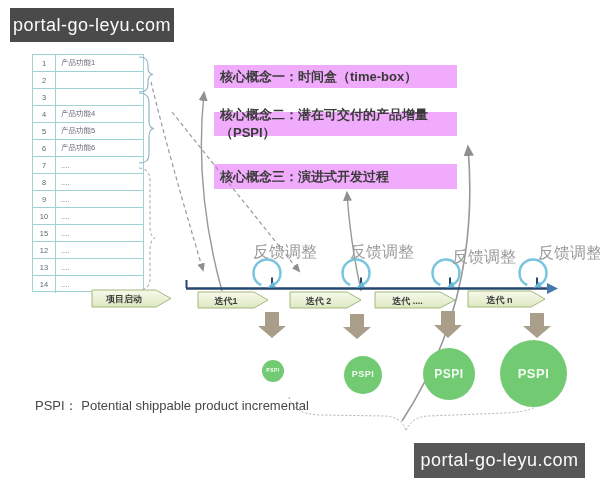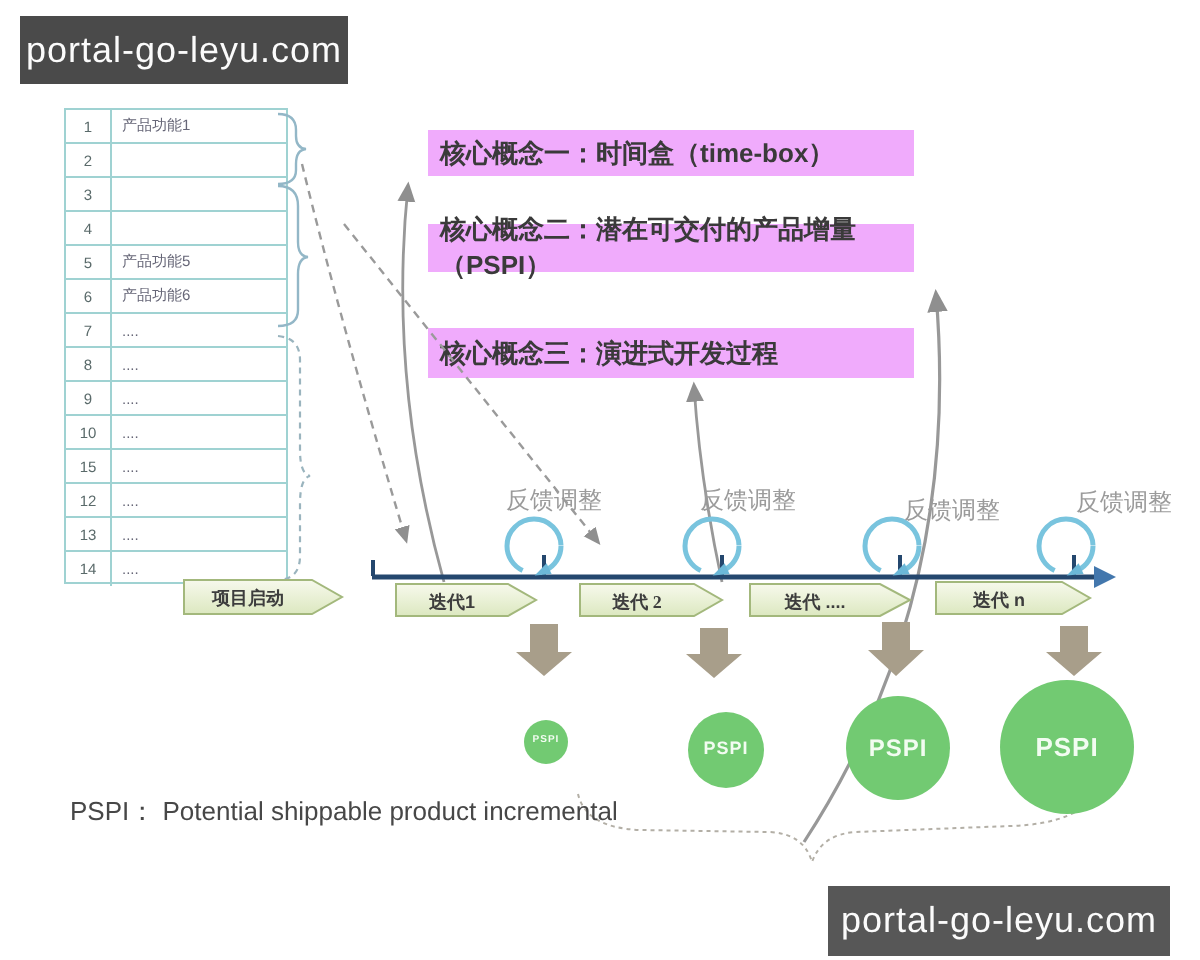--- a/index.html
+++ b/index.html
@@ -14,21 +14,21 @@
   .trow{display:flex;height:17px;box-sizing:border-box;border-bottom:1px solid #9fd2d2;}
   .trow:last-child{border-bottom:none;}
   .tnum{width:23px;box-sizing:border-box;border-right:1px solid #9fd2d2;font-size:7.5px;
         color:#5a6a6a;display:flex;align-items:center;justify-content:center;}
   .tval{flex:1;font-size:7.5px;color:#667;display:flex;align-items:center;padding-left:5px;}
   
   .concept{position:absolute;left:190px;width:243px;background:#f0abfc;color:#3a3a3a;
            font-weight:bold;font-size:13px;display:flex;align-items:center;
            padding-left:6px;box-sizing:border-box;z-index:2;margin-left:24px;}
   
-  .feedback-label{position:absolute;color:#9b9b9b;font-size:12px;white-space:nowrap;z-index:4;}
+  .feedback-label{position:absolute;color:#9b9b9b;font-size:16px;white-space:nowrap;z-index:4;}
   .iter-label{position:absolute;font-size:9px;font-weight:bold;color:#3d3d3d;
               text-align:center;z-index:4;white-space:nowrap;}
   
   .pspi{position:absolute;border-radius:50%;background:#72ca72;color:#f2fcf1;font-weight:bold;
         display:flex;flex-direction:row;align-items:center;justify-content:center;
         line-height:1.05;z-index:4;letter-spacing:.5px;}
   #pspi1{left:262px;top:360px;width:22px;height:22px;font-size:5px;}
   #pspi2{left:344px;top:356px;width:38px;height:38px;font-size:9px;}
   #pspi3{left:423px;top:348px;width:52px;height:52px;font-size:12px;}
   #pspi4{left:500px;top:340px;width:67px;height:67px;font-size:13px;}
@@ -49,20 +49,21 @@
         <div class="tval">产品功能1</div>
       </div>
     <div class="trow">
         <div class="tnum">2</div>
       </div>
     <div class="trow">
         <div class="tnum">3</div>
       </div>
     <div class="trow">
         <div class="tnum">4</div>
+        <div class="tval">产品功能4</div>
       </div>
     <div class="trow">
         <div class="tnum">5</div>
         <div class="tval">产品功能5</div>
       </div>
     <div class="trow">
         <div class="tnum">6</div>
         <div class="tval">产品功能6</div>
       </div>
     <div class="trow">
@@ -156,21 +157,21 @@
     <path d="M289,397 Q293,414 320,415 L385,416 Q402,417 406,431 Q411,417 428,416 L505,413 Q541,412 549,394" fill="none" stroke="#b3afa6" stroke-width="1" stroke-dasharray="2 2"></path>
   </svg>
 
   <div class="feedback-label" style="left:253px;top:242px;">反馈调整</div>
   <div class="feedback-label" style="left:350px;top:242px;">反馈调整</div>
   <div class="feedback-label" style="left:452px;top:247px;">反馈调整</div>
   <div class="feedback-label" style="left:538px;top:243px;">反馈调整</div>
 
   <div class="iter-label" style="left:92px;top:293px;width:64px;">项目启动</div>
   <div class="iter-label" style="left:198px;top:295px;width:56px;">迭代1</div>
-  <div class="iter-label" style="left:290px;top:295px;width:57px;font-family:Liberation Serif, serif;">迭代 2</div>
+  <div class="iter-label" style="left:290px;top:295px;width:57px;">迭代 2</div>
   <div class="iter-label" style="left:375px;top:295px;width:65px;">迭代 ....</div>
   <div class="iter-label" style="left:468px;top:294px;width:63px;">迭代 n</div>
 
   <div class="pspi" id="pspi1">
     <span>PS</span>
     <span>PI</span>
   </div>
   <div class="pspi" id="pspi2">
     <span>PS</span>
     <span>PI</span>

